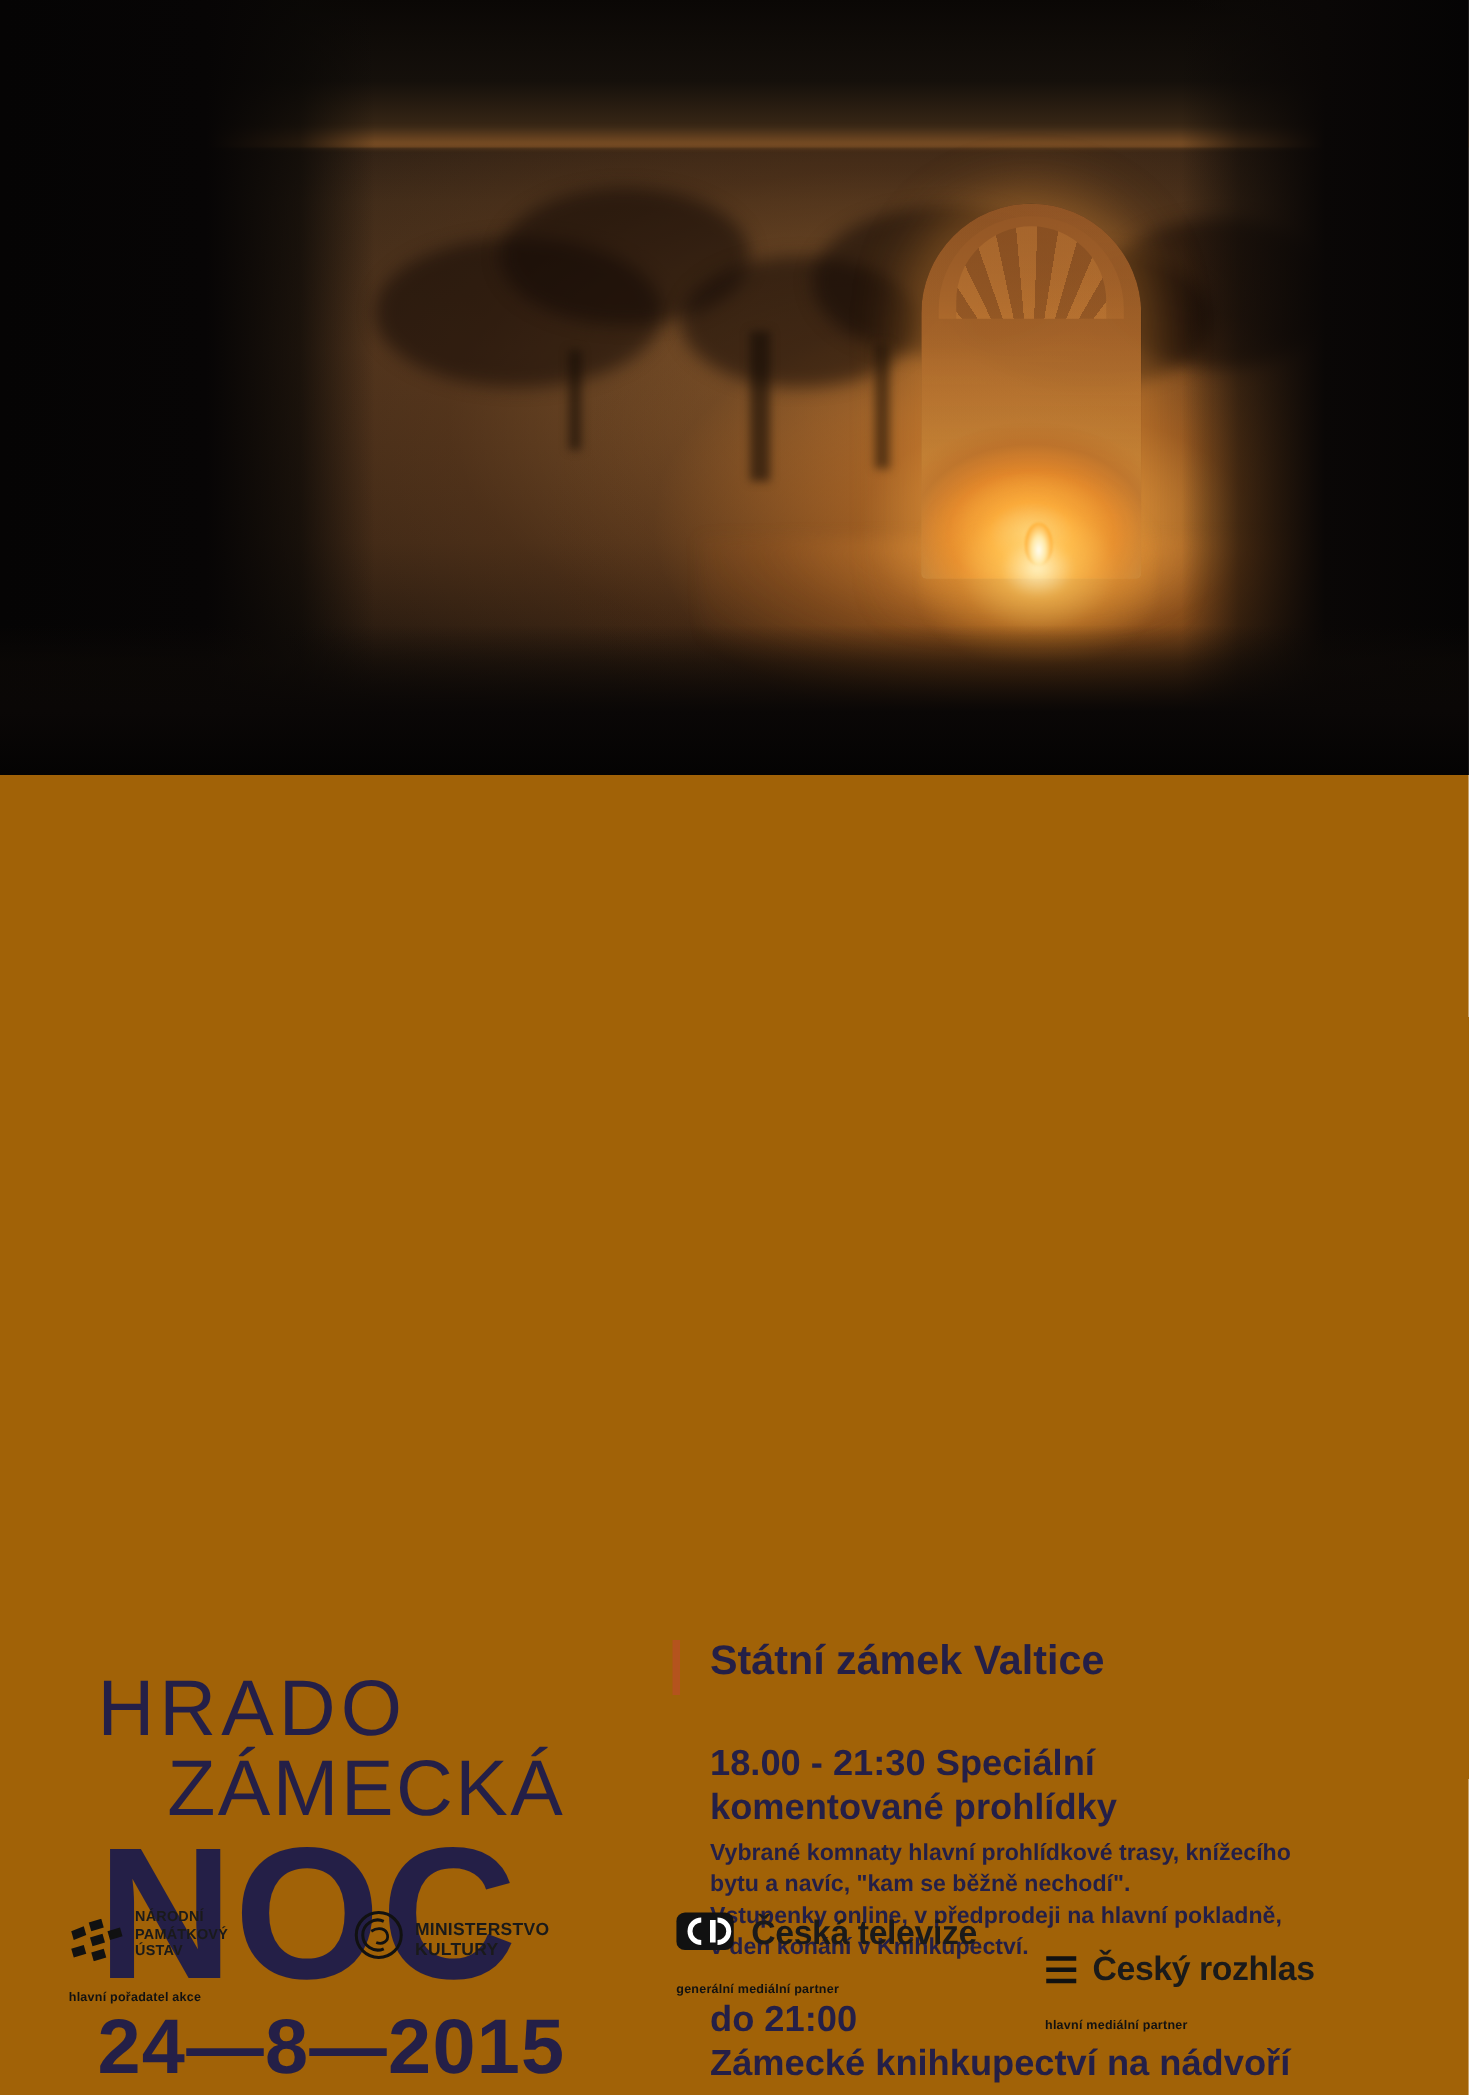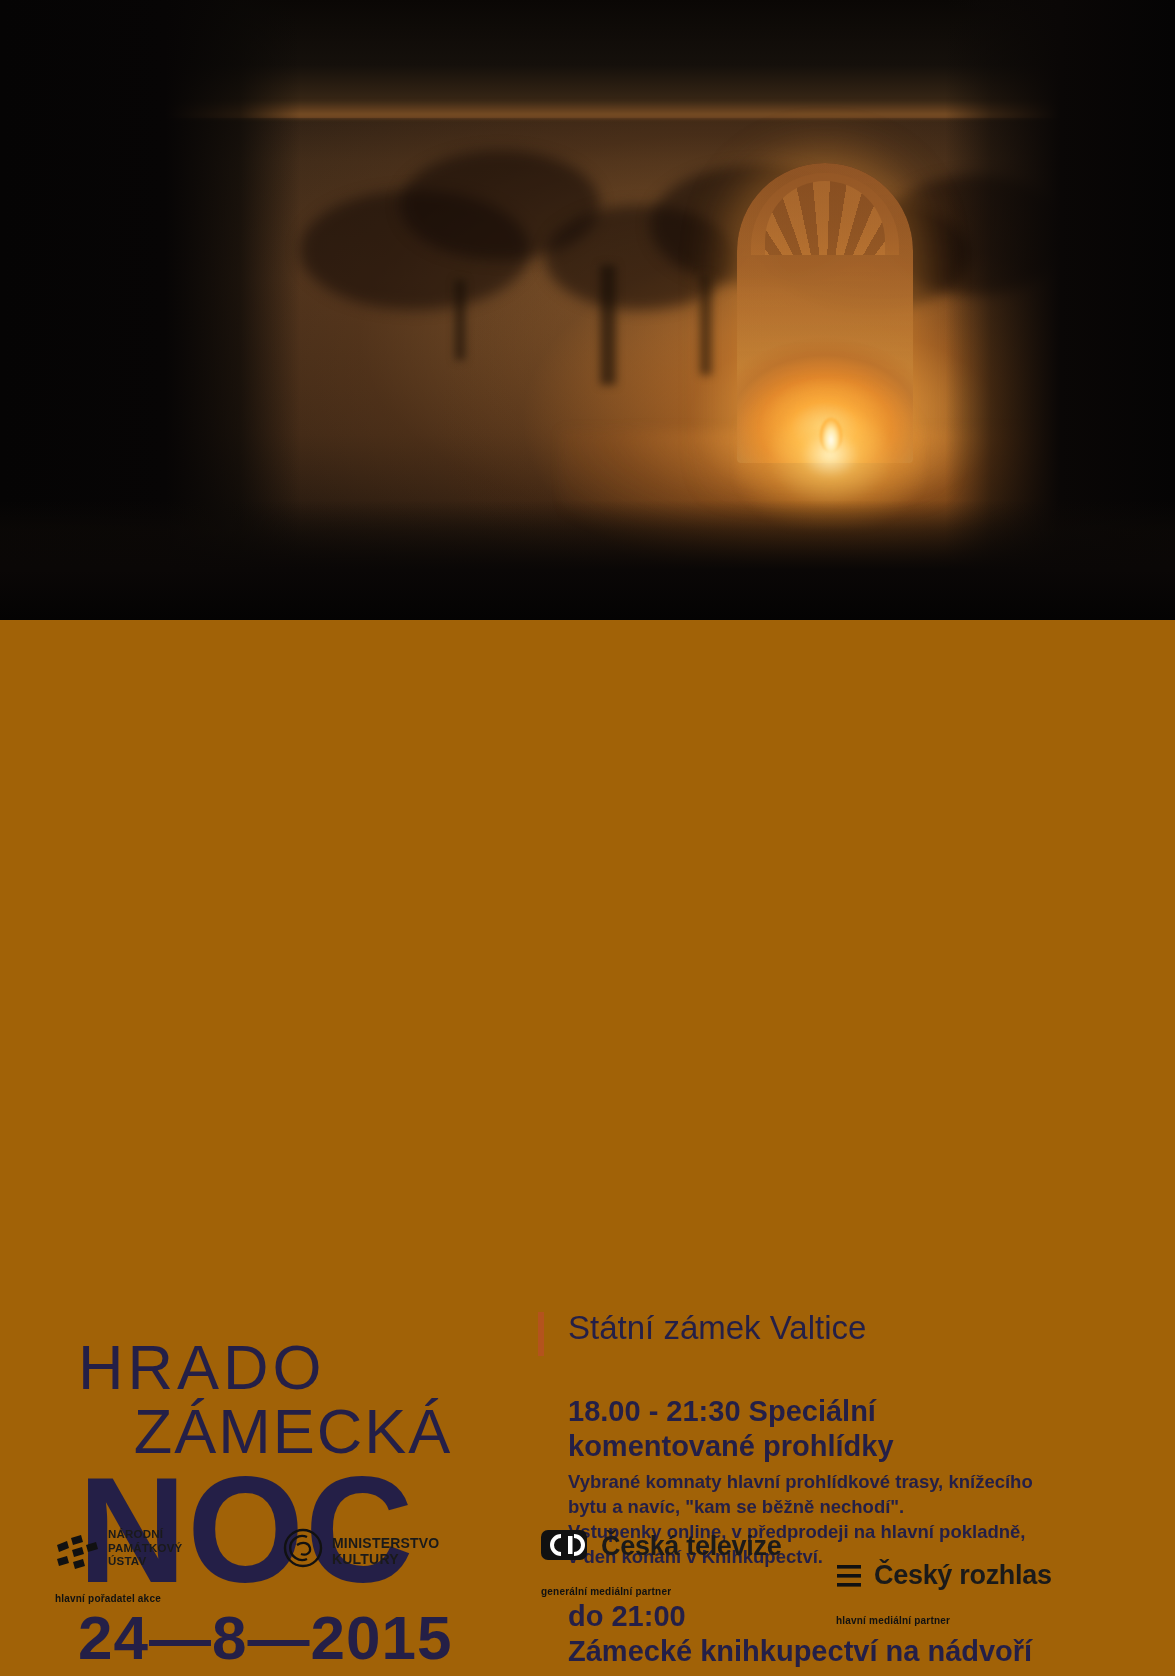--- a/index.html
+++ b/index.html
@@ -199,21 +199,21 @@
     width: 6px;
     height: 44px;
     background: #b4531d;
     margin-left: -30px;
     margin-right: 24px;
     margin-top: 2px;
     flex: none;
   }
   .venue-title {
     font-size: 33px;
-    font-weight: 400;
+    font-weight: 700;
     color: #241f47;
     line-height: 1.1;
   }
   .block { margin-bottom: 30px; }
   .block-head {
     font-size: 29px;
     font-weight: 700;
     line-height: 1.2;
     color: #241f47;
   }

